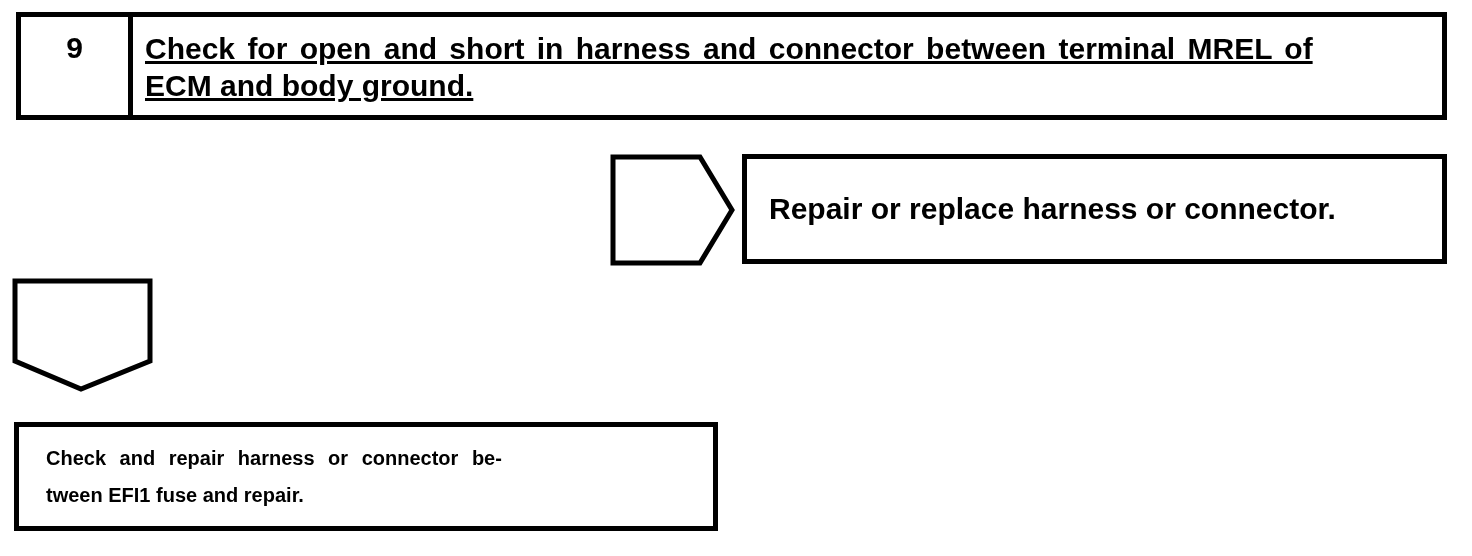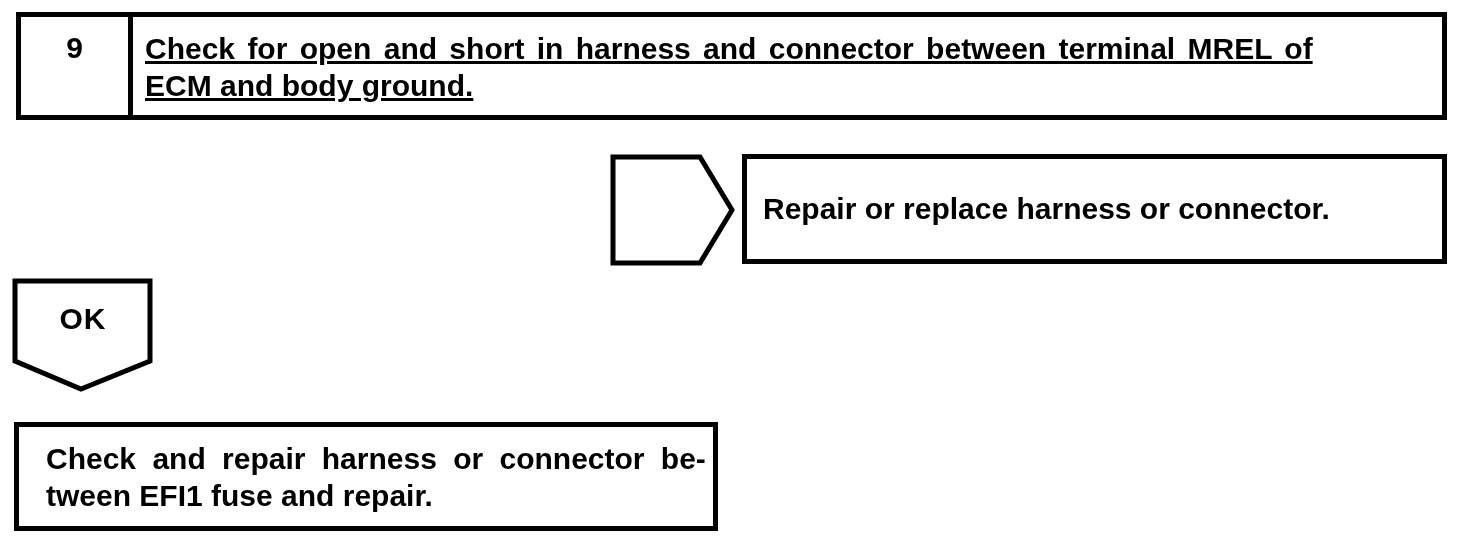--- a/index.html
+++ b/index.html
@@ -75,37 +75,37 @@
   .ok-label { left: 12px;  top: 277px; width: 142px; height: 84px; }
 
   
   .ng-action-box {
     position: absolute;
     left: 742px; top: 154px;
     width: 705px; height: 110px;
     border: 5px solid var(--ink);
     display: flex;
     align-items: center;
-    padding-left: 16px;
+    padding-left: 22px;
     font-size: 30px;
     white-space: nowrap;
     background: var(--paper);
   }
 
   
   .ok-action-box {
     position: absolute;
     left: 14px; top: 422px;
     width: 704px; height: 109px;
     border: 5px solid var(--ink);
     display: flex;
     flex-direction: column;
     justify-content: center;
     padding-left: 27px;
-    font-size: 30px;
+    font-size: 20px;
     line-height: 37px;
     white-space: nowrap;
     background: var(--paper);
   }
   .ok-action-box .line1 { word-spacing: 8px; }
 </style>
 </head>
 <body>
 
 <div class="page">
@@ -122,20 +122,19 @@
     <polygon points="3,4 90,4 122,57 90,110 3,110"></polygon>
   </svg>
 
   <div class="ng-action-box">
     <span>Repair or replace harness or connector.</span>
   </div>
 
   <svg class="connector-svg ok-svg" viewBox="0 0 142 116">
     <polygon points="3,4 138,4 138,84 69,112 3,84"></polygon>
   </svg>
-  <div class="connector-label ok-label">OK</div>
 
   <div class="ok-action-box">
     <div class="line1">Check and repair harness or connector be-</div>
     <div class="line2">tween EFI1 fuse and repair.</div>
   </div>
 
 </div>
 
 </body></html>

